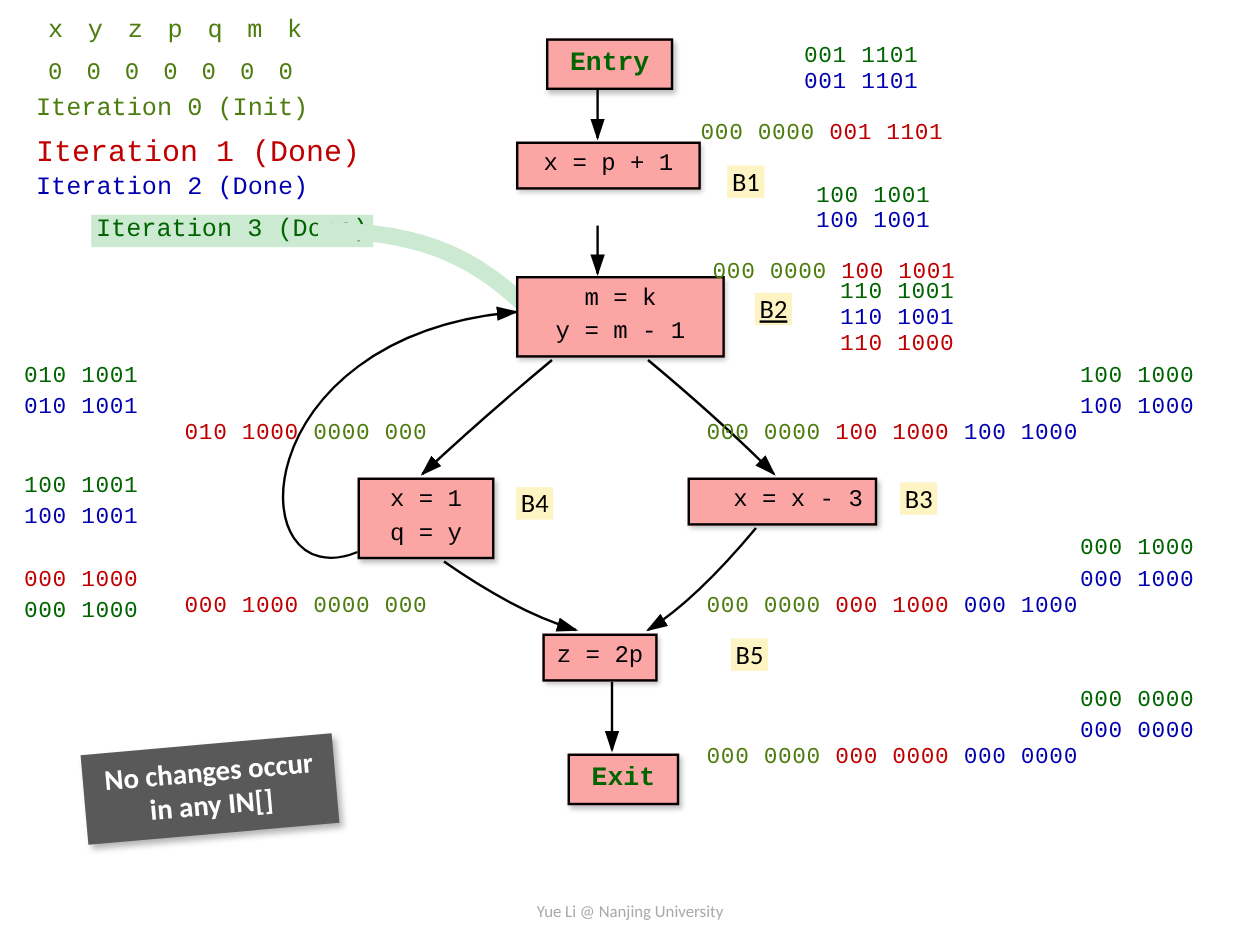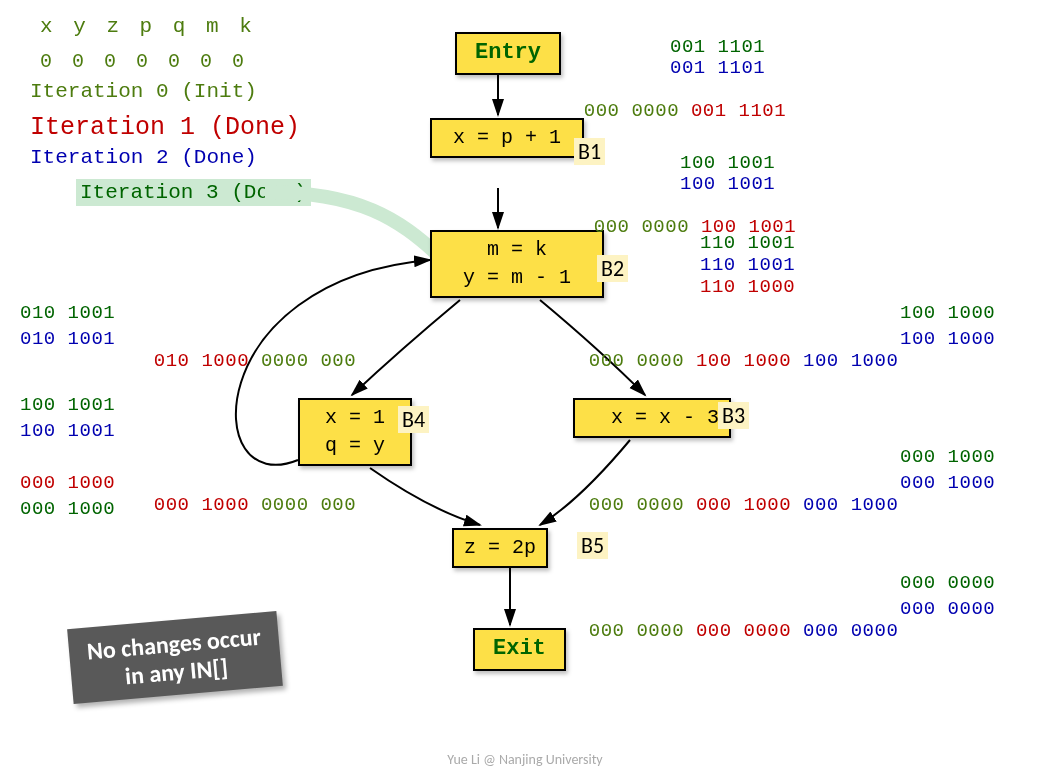--- a/index.html
+++ b/index.html
@@ -16,39 +16,40 @@
   .abs { position: absolute; }
   .mono { font-family: Consolas, 'Courier New', monospace; }
   .black { color: #4d7c0f; }
   .red { color: #C00000; }
   .blue { color: #0000B0; }
   .green { color: #006400; }
   .highlight { background: #CCE9D2; padding: 2px 4px; margin-left: 48px; }
   .node {
     position: absolute;
     border: 2px solid #000;
-    background: #fde047;
+    background: #fca5a5;
     text-align: center;
     box-shadow: 2px 3px 4px rgba(0,0,0,0.25);
     font-size: 20px;
     line-height: 1.4;
     padding: 4px 10px;
   }
   .entryexit {
     font-weight: bold;
     color: #006400;
     font-size: 22px;
     padding: 4px 18px;
   }
   .label {
     position: absolute;
     background: #FDF3C3;
     font-family: Calibri, Arial, sans-serif;
     font-size: 22px;
     padding: 0 4px;
+    margin-left: 32px;
   }
   .footer {
     position: absolute;
     bottom: 10px;
     width: 100%;
     text-align: center;
     font-family: Calibri, Arial, sans-serif;
     font-size: 14px;
     color: #aaa;
   }
@@ -109,21 +110,21 @@
 
 <div class="node" style="left:430px; top:118px; width:130px;">
   <div>x = p + 1</div>
 </div>
 <div class="label" style="left:574px; top:138px;">B1</div>
 
 <div class="node" style="left:430px; top:230px; width:150px;">
   <div>m = k</div>
   <div>y = m - 1</div>
 </div>
-<div class="label" style="left:597px; top:255px;">B2</div>
+<div class="label" style="left:597px; top:244px;text-decoration:underline;">B2</div>
 
 <div class="node" style="left:573px; top:398px;padding-left:36px;">
   <div>x = x - 3</div>
 </div>
 <div class="label" style="left:718px; top:402px;">B3</div>
 
 <div class="node" style="left:298px; top:398px; width:90px;">
   <div>x = 1</div>
   <div>q = y</div>
 </div>

